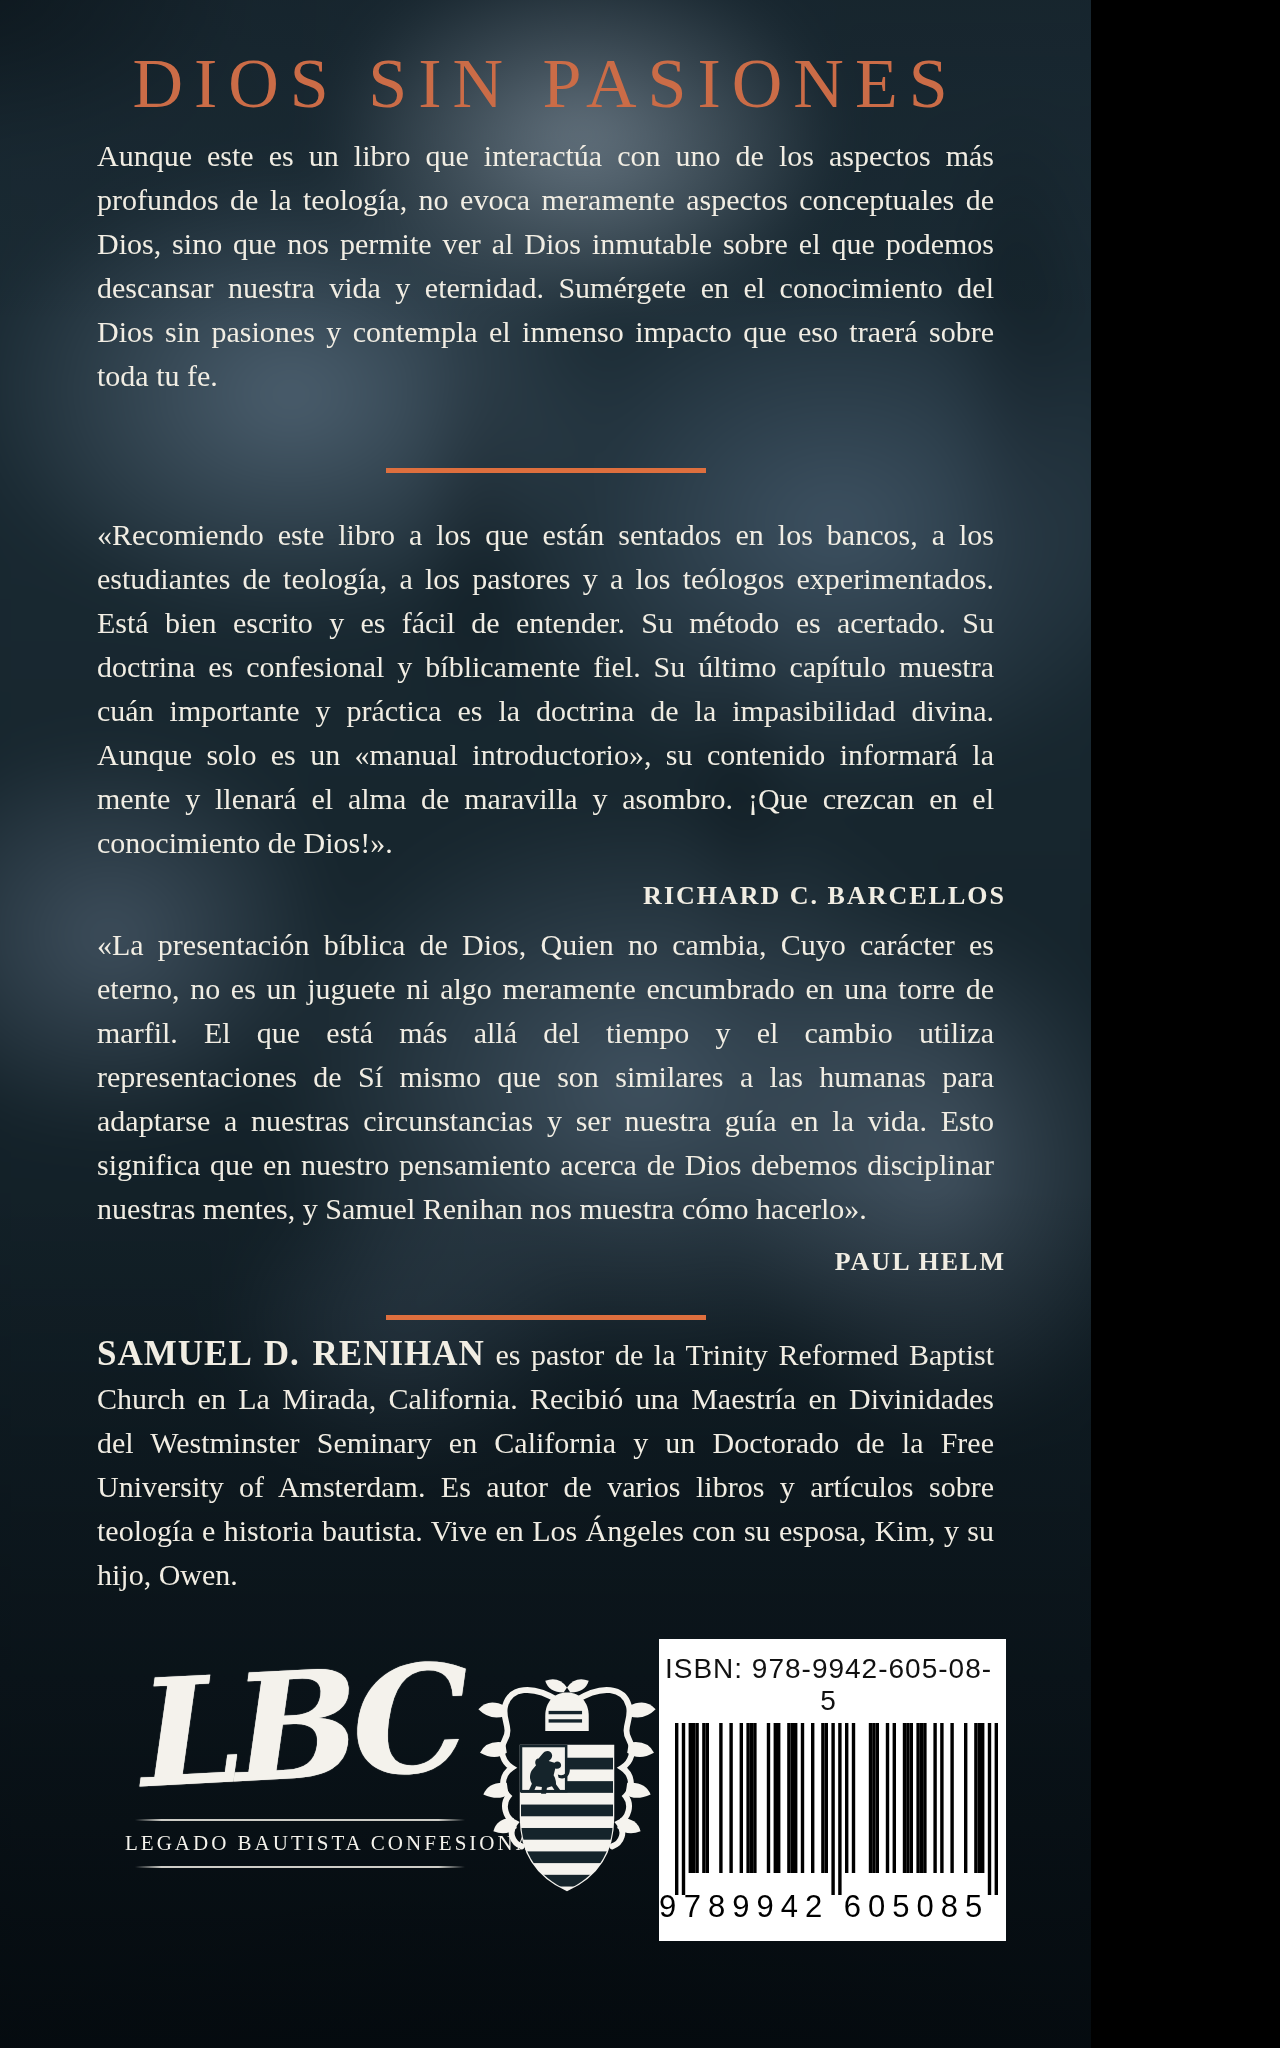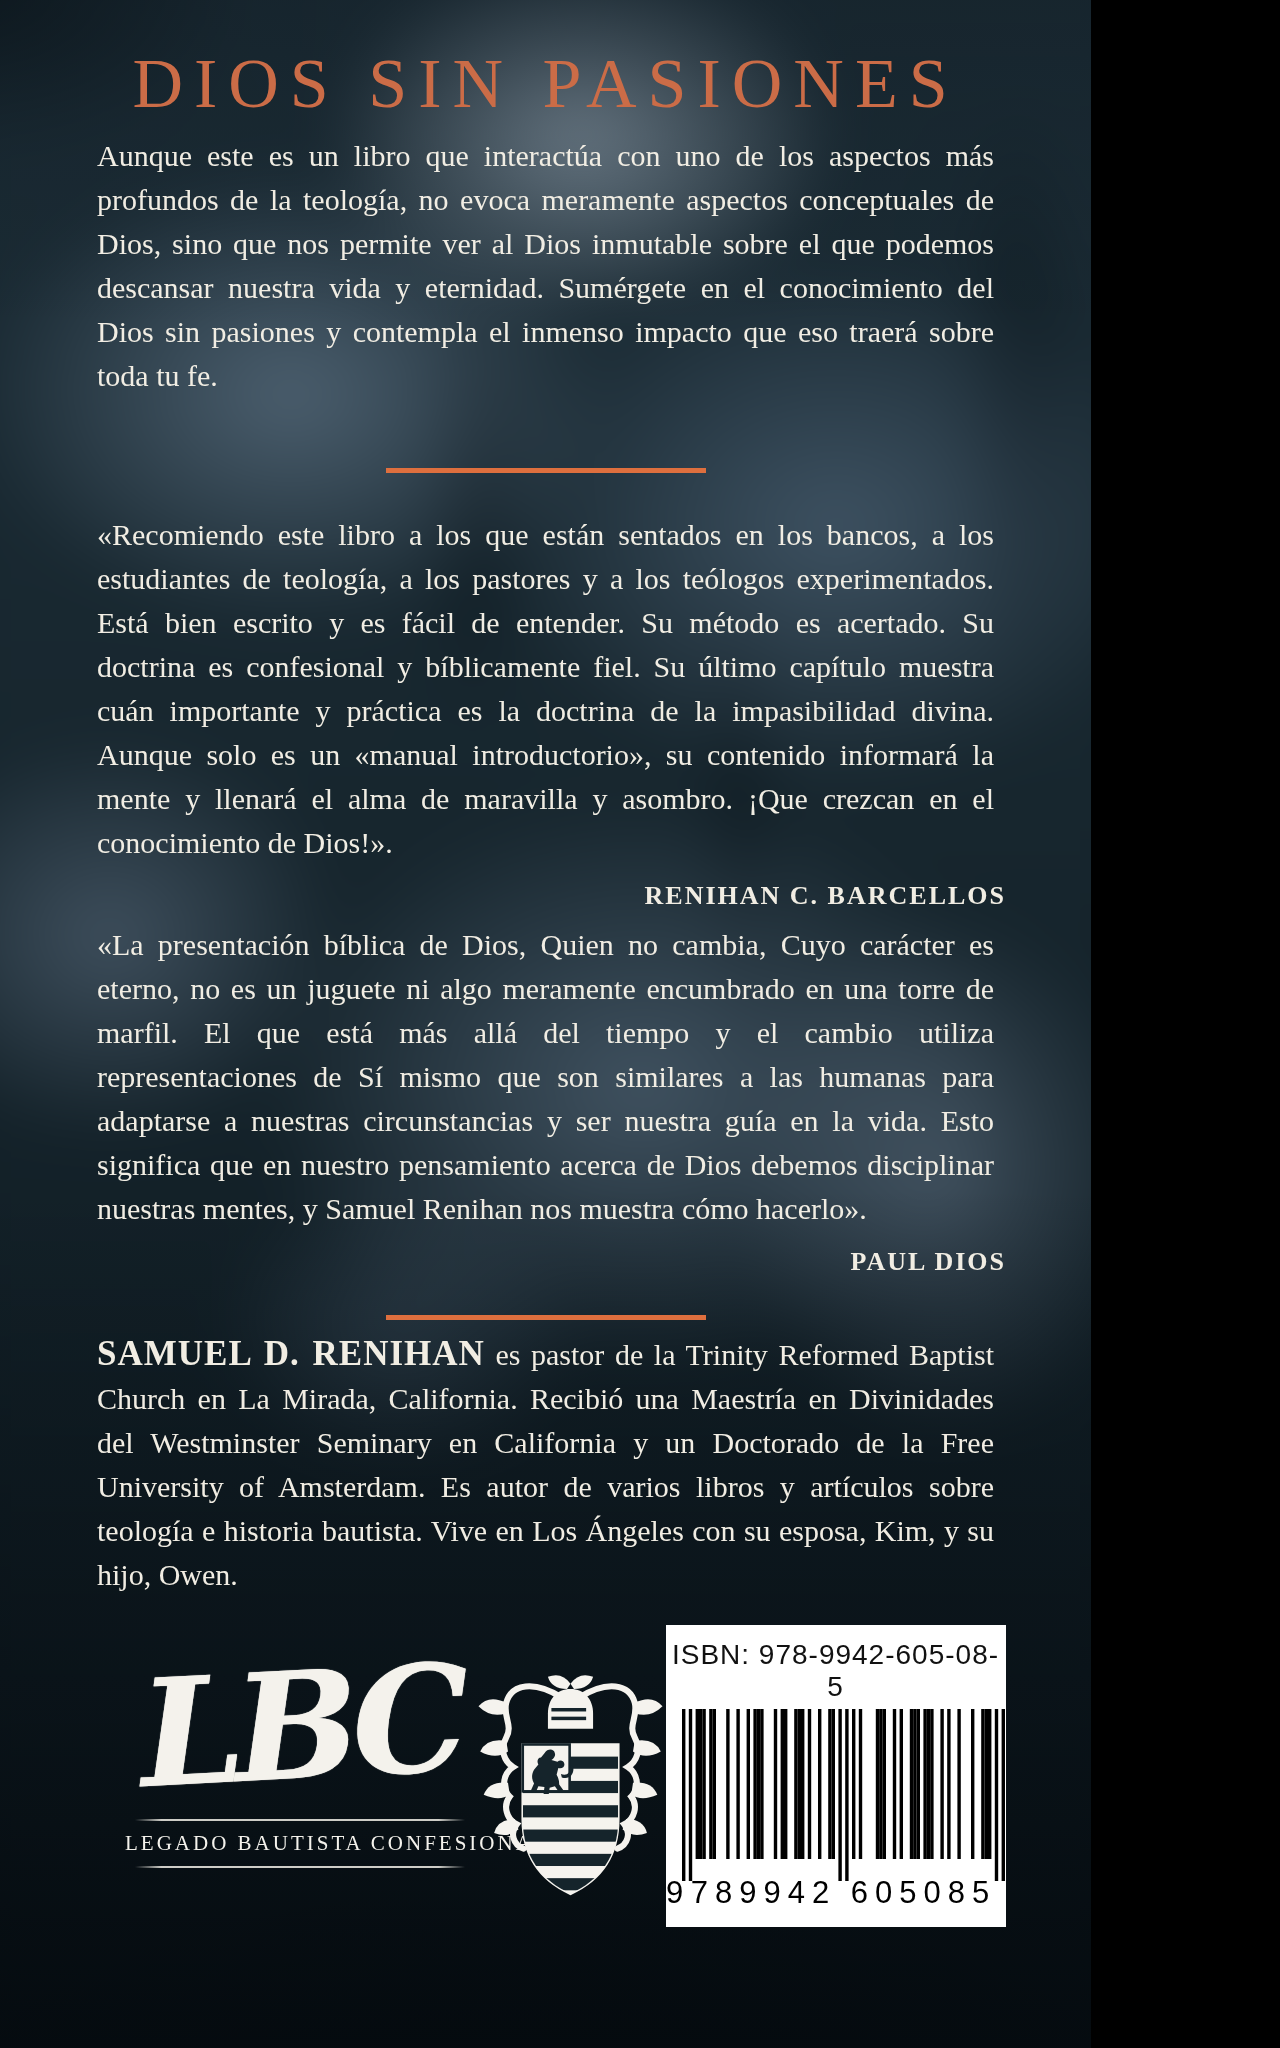--- a/index.html
+++ b/index.html
@@ -104,23 +104,23 @@
   .lbc-rule.below{margin-top:10px;}
   .lbc-caption{
     margin-top:10px;
     font-size:21px;
     letter-spacing:3px;
     white-space:nowrap;
   }
   .crest{width:280px;margin-top:-10px;}
   .isbn-block{
     width:367px;
-    margin-top:0;
+    margin-top:14px;
     background:#ffffff;
-    padding:12px 1px 14px 0;
+    padding:12px 8px 14px 0;
     text-align:center;
   }
   .isbn-label{
     font-family:"Liberation Sans", sans-serif;
     font-size:28px;
     color:#111;
     letter-spacing:1px;
     margin:2px 0 6px 0;
   }
 </style>
@@ -133,24 +133,24 @@
 
   <div class="content">
 
     <div class="title">DIOS SIN PASIONES</div>
 
     <p class="body intro">Aunque este es un libro que interactúa con uno de los aspectos más profundos de la teología, no evoca meramente aspectos conceptuales de Dios, sino que nos permite ver al Dios inmutable sobre el que podemos descansar nuestra vida y eternidad. Sumérgete en el conocimiento del Dios sin pasiones y contempla el inmenso impacto que eso traerá sobre toda tu fe.</p>
 
     <hr class="divider">
 
     <p class="body">«Recomiendo este libro a los que están sentados en los bancos, a los estudiantes de teología, a los pastores y a los teólogos experimentados. Está bien escrito y es fácil de entender. Su método es acertado. Su doctrina es confesional y bíblicamente fiel. Su último capítulo muestra cuán importante y práctica es la doctrina de la impasibilidad divina. Aunque solo es un «manual introductorio», su contenido informará la mente y llenará el alma de maravilla y asombro. ¡Que crezcan en el conocimiento de Dios!».</p>
-    <div class="attribution">RENIHAN C. BARCELLOS</div>
+    <div class="attribution">RICHARD C. BARCELLOS</div>
 
     <p class="body quote2">«La presentación bíblica de Dios, Quien no cambia, Cuyo carácter es eterno, no es un juguete ni algo meramente encumbrado en una torre de marfil. El que está más allá del tiempo y el cambio utiliza representaciones de Sí mismo que son similares a las humanas para adaptarse a nuestras circunstancias y ser nuestra guía en la vida. Esto significa que en nuestro pensamiento acerca de Dios debemos disciplinar nuestras mentes, y Samuel Renihan nos muestra cómo hacerlo».</p>
-    <div class="attribution">PAUL DIOS</div>
+    <div class="attribution">PAUL HELM</div>
 
     <hr class="divider second">
 
     <p class="body bio"><span class="bio-name">SAMUEL D. RENIHAN</span> <span>es pastor de la Trinity Reformed Baptist Church en La Mirada, California. Recibió una Maestría en Divinidades del Westminster Seminary en California y un Doctorado de la Free University of Amsterdam. Es autor de varios libros y artículos sobre teología e historia bautista. Vive en Los Ángeles con su esposa, Kim, y su hijo, Owen.</span></p>
 
     <div class="bottom-row">
 
       <div class="lbc-block">
         <div class="lbc-monogram">LBC</div>
         <hr class="lbc-rule">

